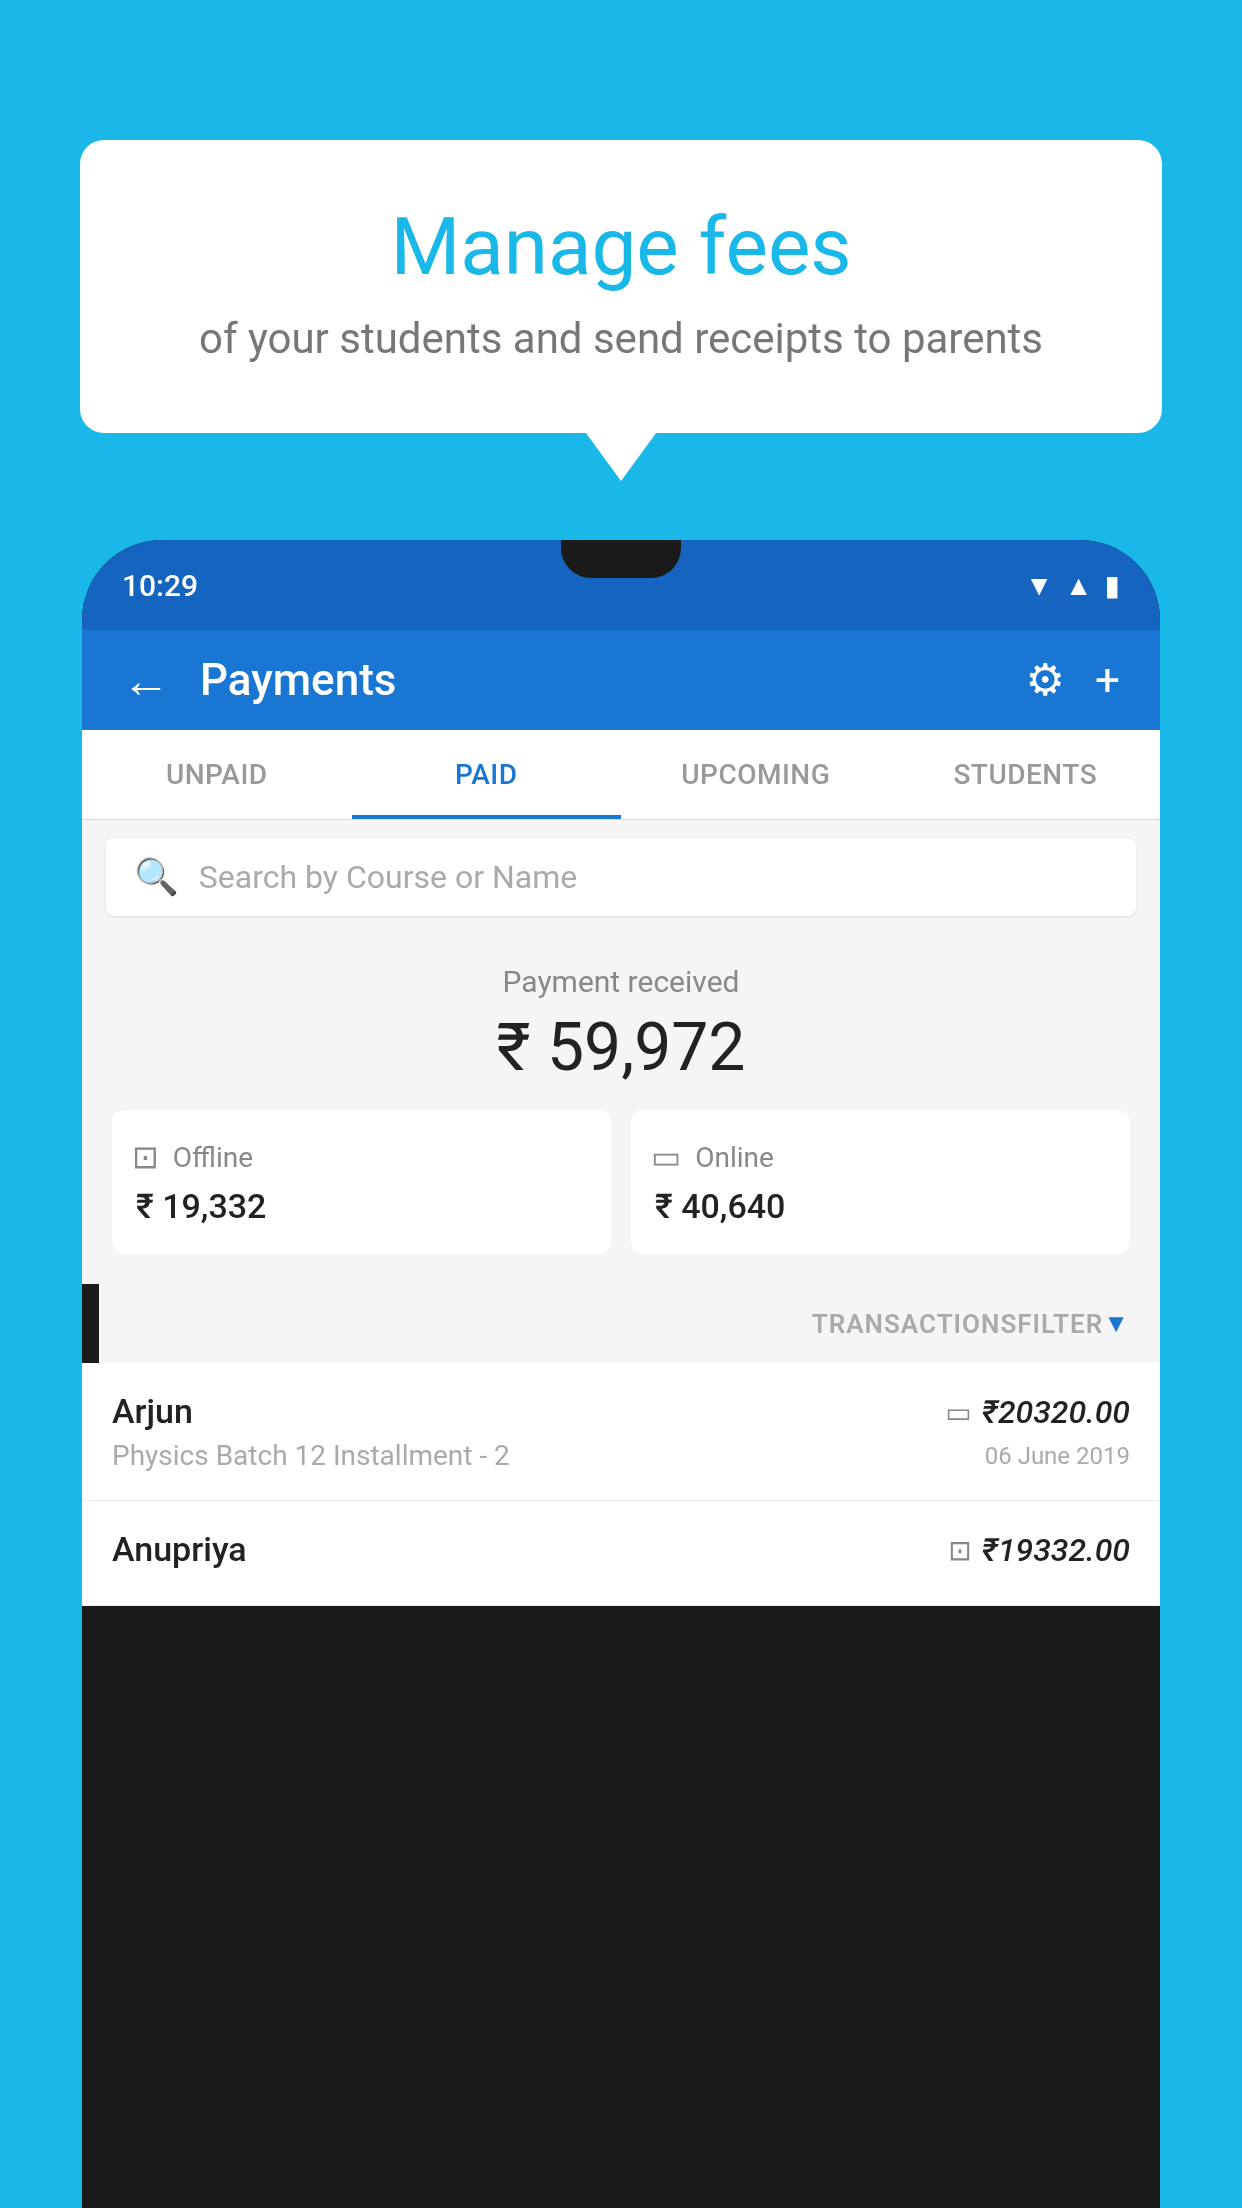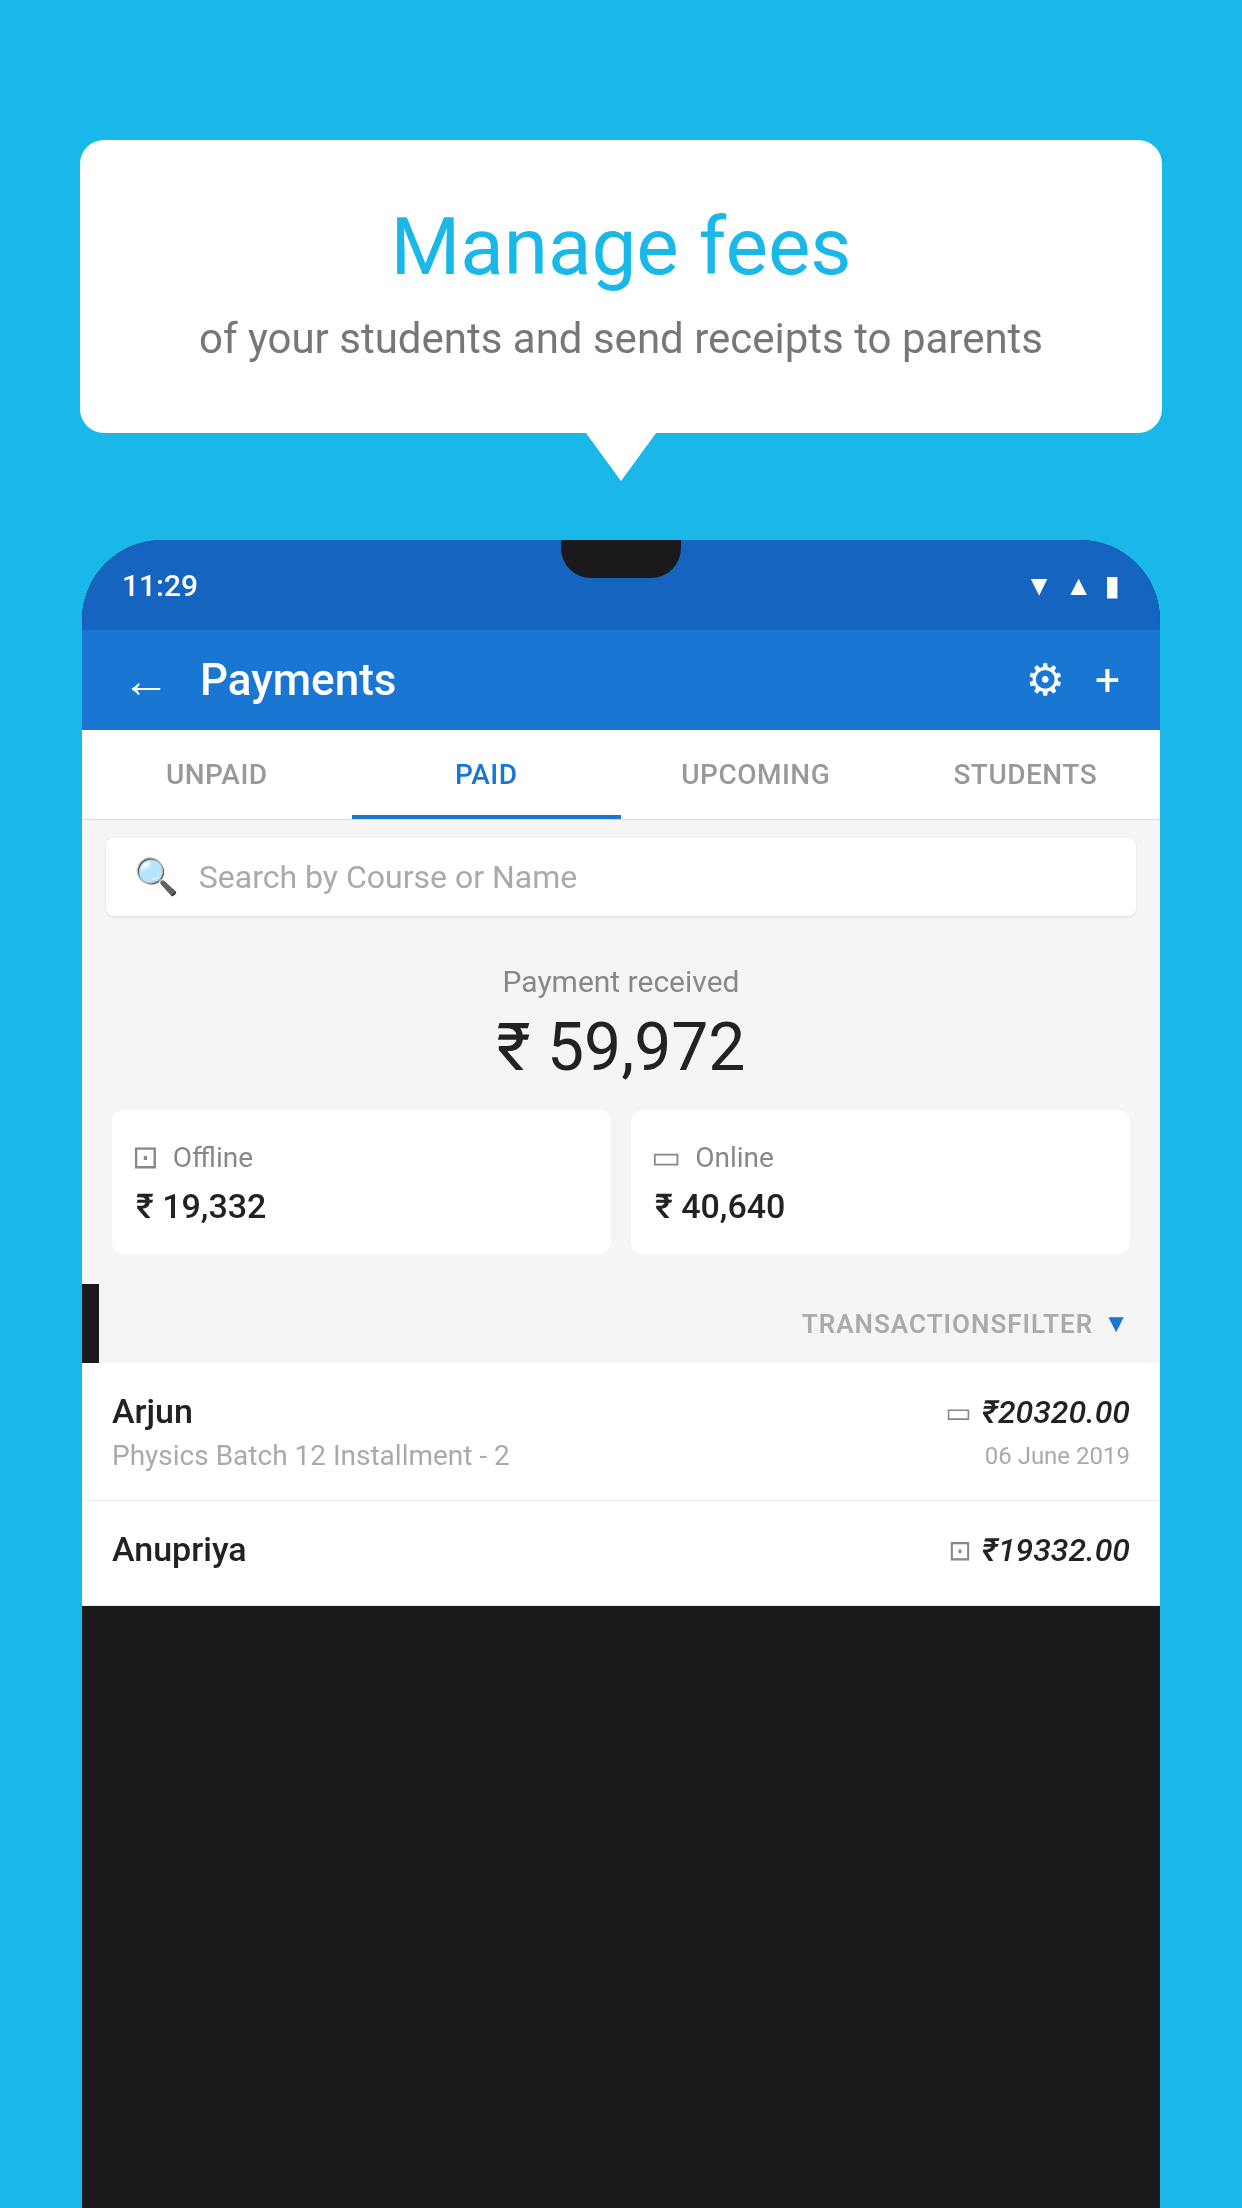--- a/index.html
+++ b/index.html
@@ -266,21 +266,20 @@
     .transactions-label {
       color: #aaa;
       font-size: 26px;
       font-weight: 600;
       letter-spacing: 1px;
     }
 
     .filter-btn {
       display: flex;
       align-items: center;
-      gap: 10px;
       color: #aaa;
       font-size: 26px;
       font-weight: 600;
       letter-spacing: 1px;
       cursor: pointer;
     }
 
     .filter-icon {
       color: #1976d2;
       font-size: 26px;
@@ -353,21 +352,21 @@
 
 <div class="speech-bubble">
   <div class="bubble-title">Manage fees</div>
   <div class="bubble-subtitle">of your students and send receipts to parents</div>
 </div>
 
 <div class="phone">
 
   <div class="phone-top-bar">
     <div class="notch"></div>
-    <span class="status-time">11:29</span>
+    <span class="status-time">10:29</span>
     <div class="status-icons">
       <span class="status-icon">▼</span>
       <span class="status-icon">▲</span>
       <span class="status-icon">▮</span>
     </div>
   </div>
 
   <div class="app-header">
     <span class="back-btn">←</span>
     <span class="header-title">Payments</span>

